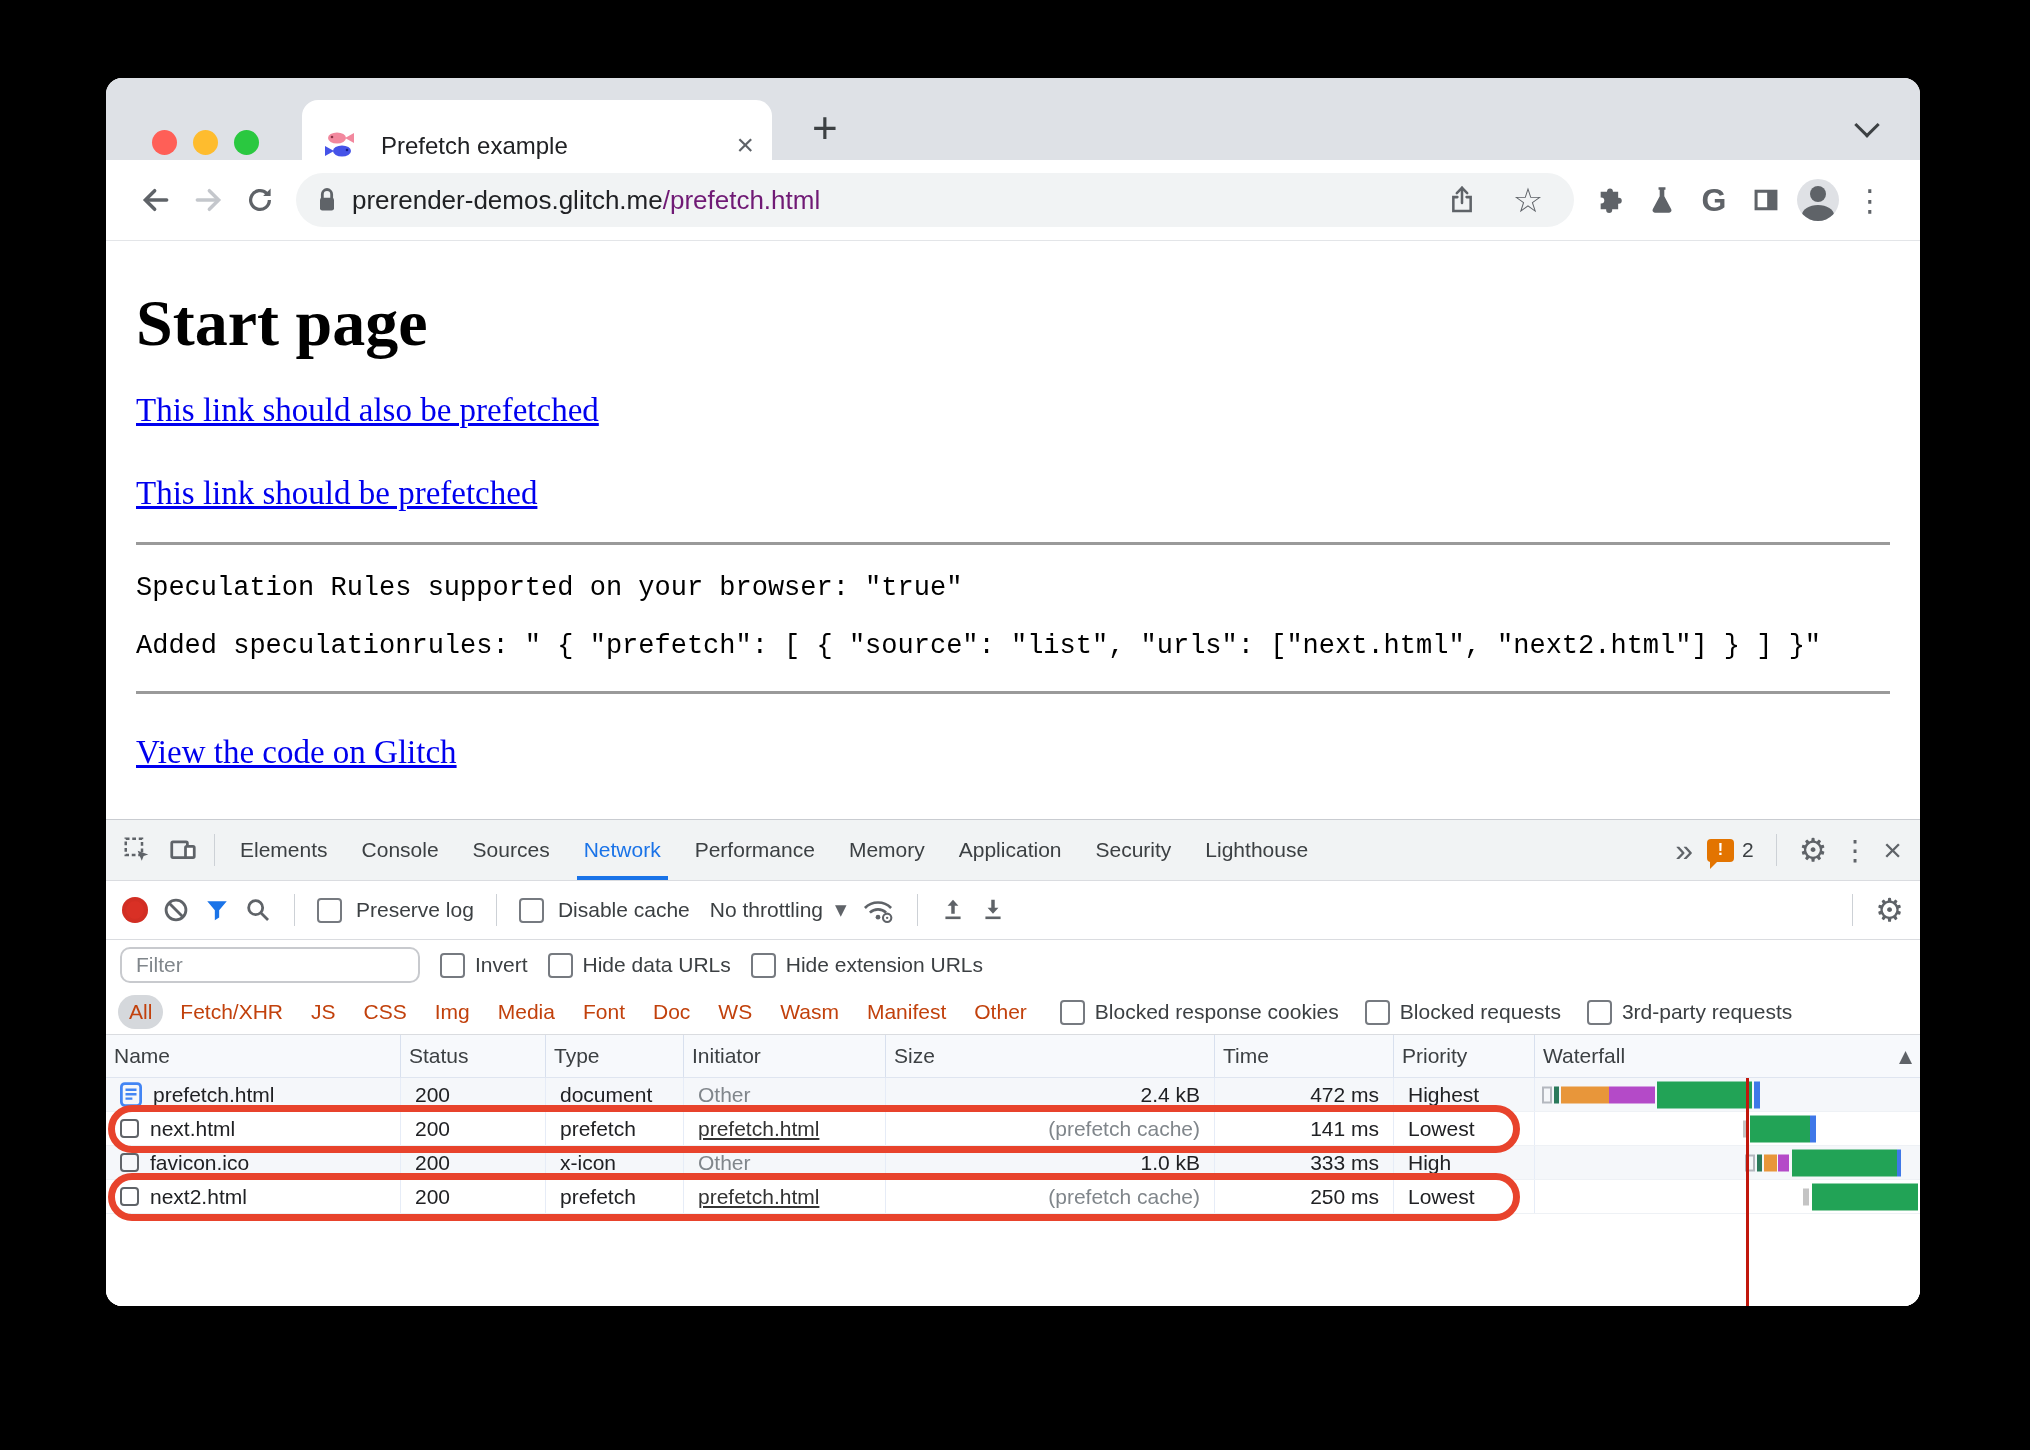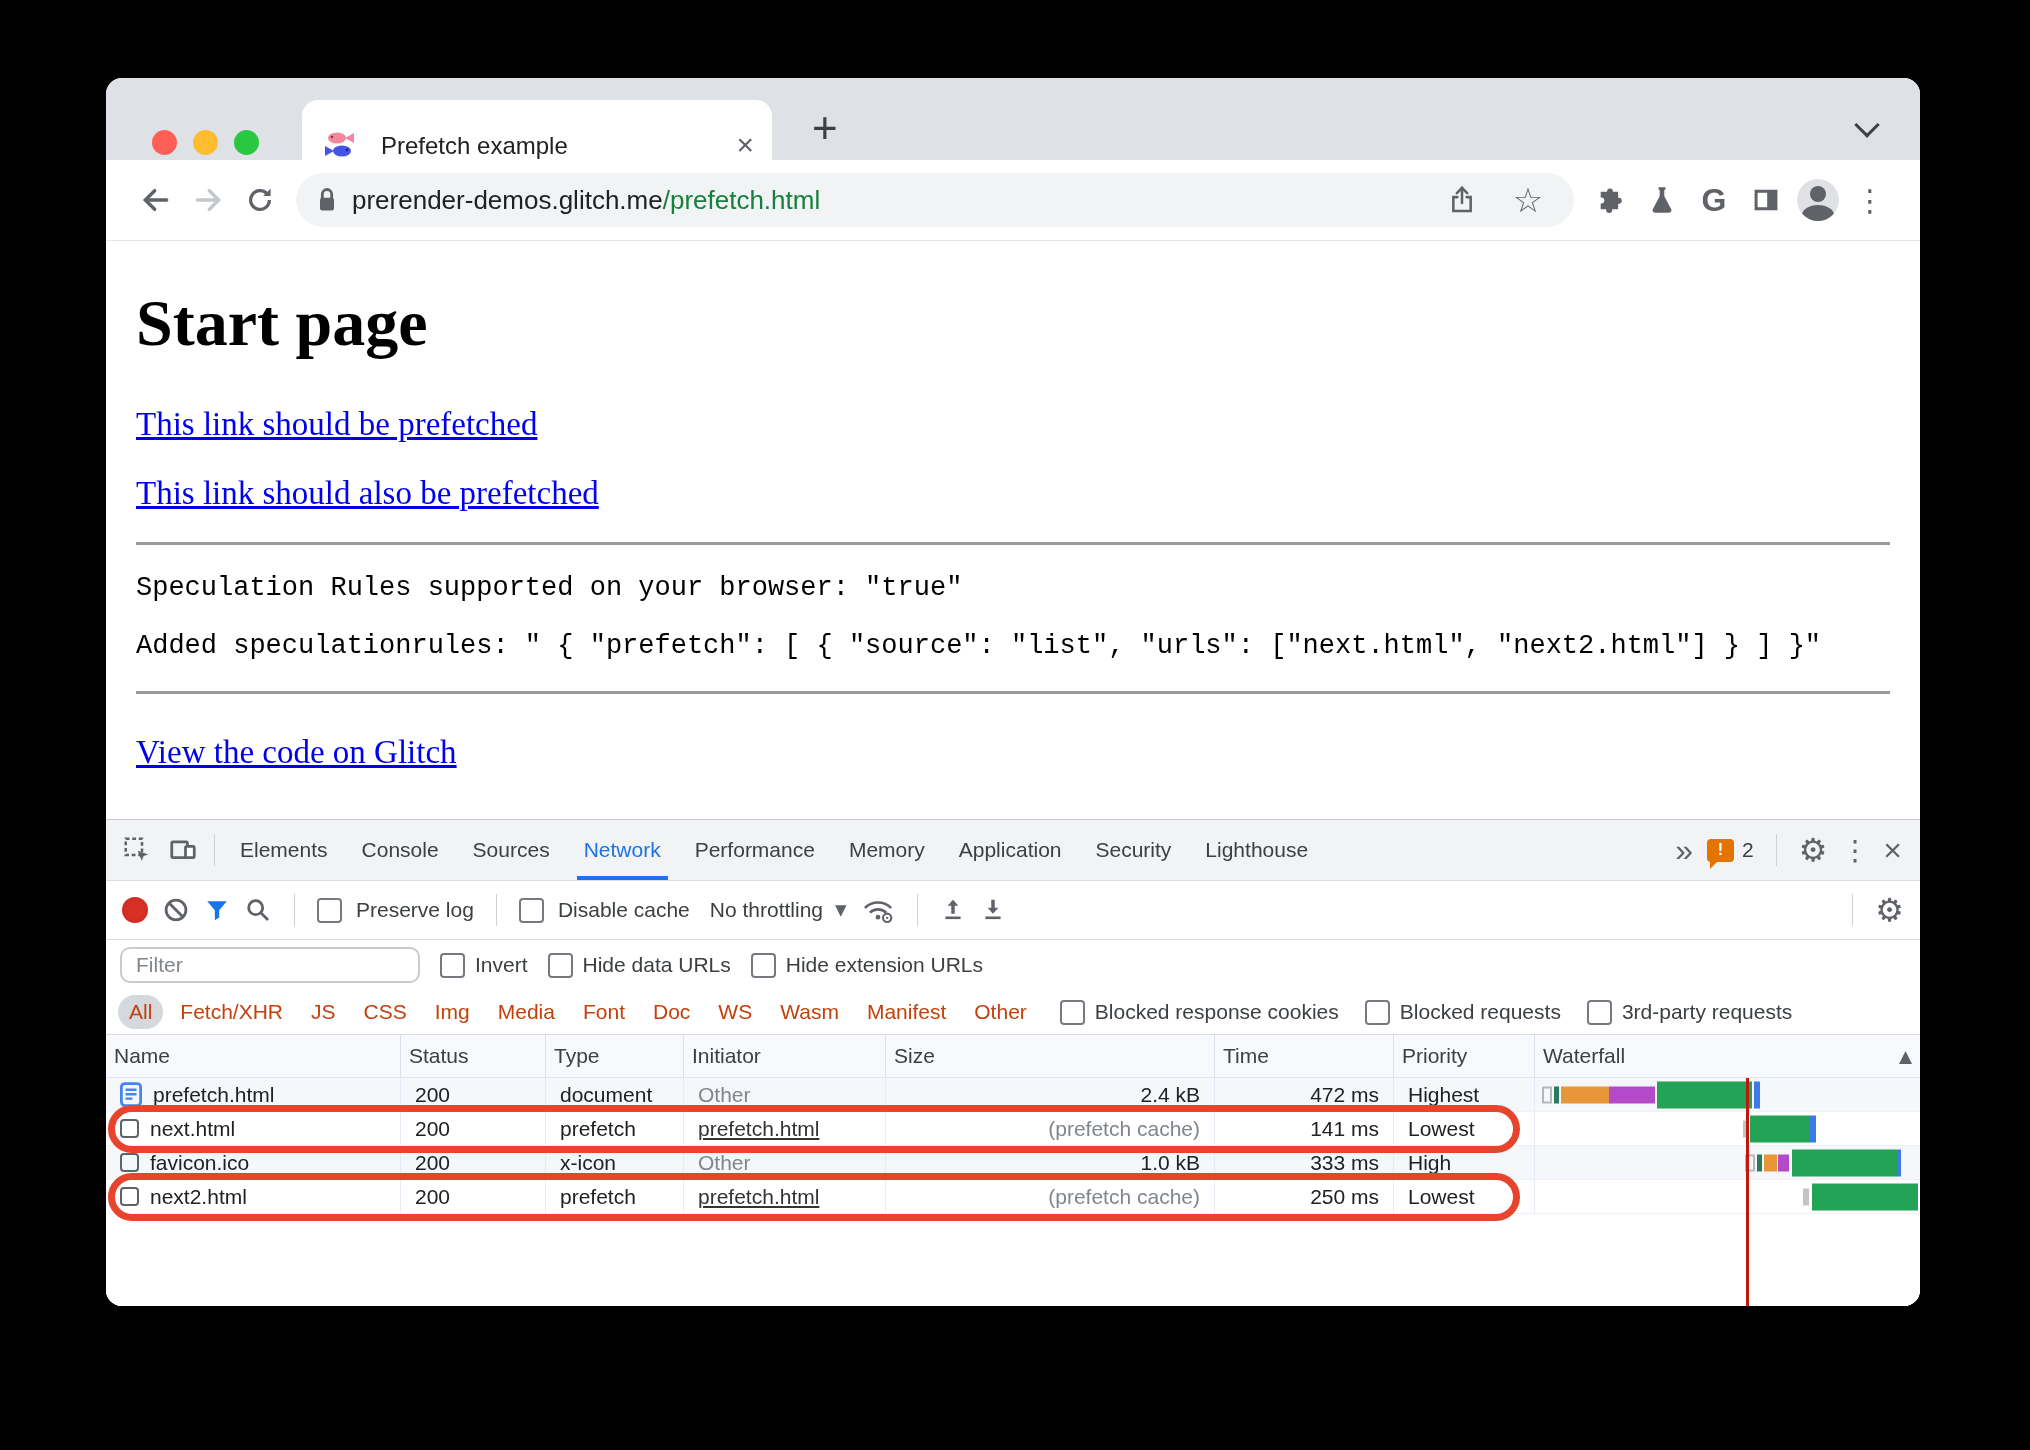--- a/index.html
+++ b/index.html
@@ -15,21 +15,21 @@
   .tab-title{font-size:24px;color:#202124;flex:1;white-space:nowrap;overflow:hidden;}
   .tab-close{font-size:30px;color:#5f6368;line-height:1;}
   .newtab{position:absolute;left:706px;top:28px;font-size:44px;font-weight:300;color:#3c4043;line-height:1;}
   .strip-chev{position:absolute;right:44px;top:38px;width:15px;height:15px;border-right:3.2px solid #3c4043;border-bottom:3.2px solid #3c4043;transform:rotate(45deg);}
 
   
   .toolbar{height:80px;background:#fff;display:flex;align-items:center;padding:0 24px;flex:none;border-bottom:1px solid #e3e5e8;}
   .navic{display:flex;align-items:center;justify-content:center;width:52px;height:52px;flex:none;}
   .omnibox{flex:1;height:54px;background:#f1f3f4;border-radius:27px;display:flex;align-items:center;padding:0 20px;margin:0 10px;gap:14px;min-width:0;}
   .url{font-size:26px;color:#202124;flex:1;white-space:nowrap;overflow:hidden;}
-  .url .path{color:#15803d;margin-top:36px;}
+  .url .path{color:#701a75;margin-top:36px;}
   .ticon{display:flex;align-items:center;justify-content:center;width:52px;height:52px;flex:none;}
   .g-letter{font-size:32px;font-weight:bold;color:#5f6368;}
   .star{font-size:34px;color:#5f6368;font-family:"DejaVu Sans",sans-serif;}
   .avatar{width:42px;height:42px;border-radius:50%;background:#dfe1e5;position:relative;overflow:hidden;}
   .avatar::before{content:"";position:absolute;left:13px;top:7px;width:16px;height:16px;border-radius:50%;background:#5f6368;}
   .avatar::after{content:"";position:absolute;left:5px;top:26px;width:32px;height:20px;border-radius:50% 50% 0 0;background:#5f6368;}
   .kebab{font-size:30px;color:#5f6368;font-family:"DejaVu Sans",sans-serif;}
 
   
   .page{flex:1;background:#fff;padding:0 30px;overflow:hidden;}
@@ -188,22 +188,22 @@
         </svg>
     </span>
     <span class="ticon">
         <span class="avatar"></span>
       </span>
     <span class="ticon kebab">⋮</span>
   </div>
 
   <div class="page">
     <h1>Start page</h1>
+    <a class="plink lk2 blocky" href="#">This link should also be prefetched</a>
     <a class="plink lk1 blocky" href="#">This link should be prefetched</a>
-    <a class="plink lk2 blocky" href="#">This link should also be prefetched</a>
     <hr>
     <div class="pre">Speculation Rules supported on your browser: "true"</div>
     <div class="pre">Added speculationrules: " { "prefetch": [ { "source": "list", "urls": ["next.html", "next2.html"] } ] }"</div>
     <hr>
     <a class="plink lk3 blocky" href="#">View the code on Glitch</a>
   </div>
 
   <div class="devtools">
 
     <div class="dt-tabbar">

